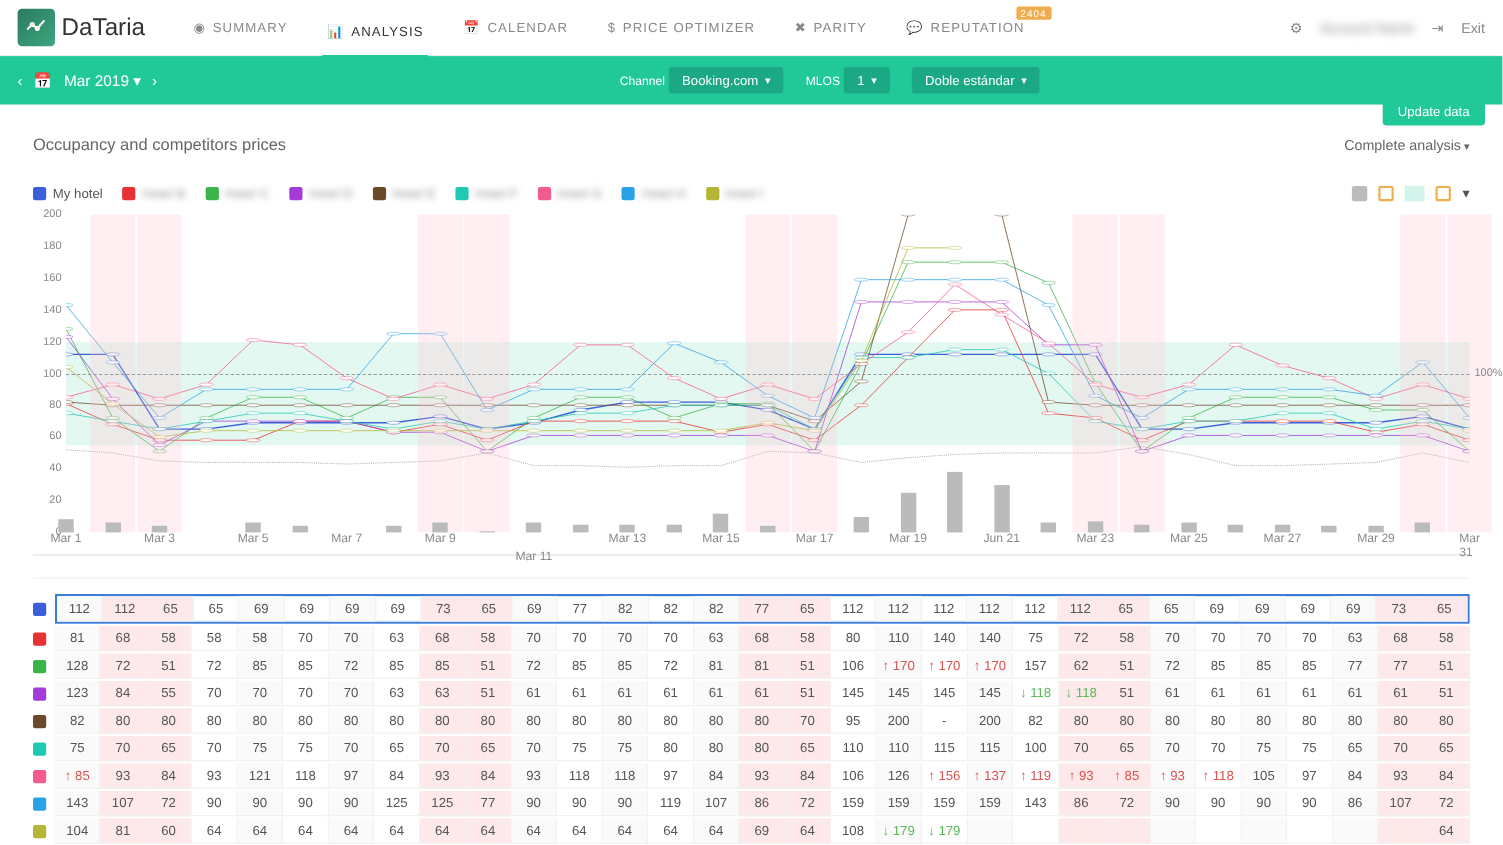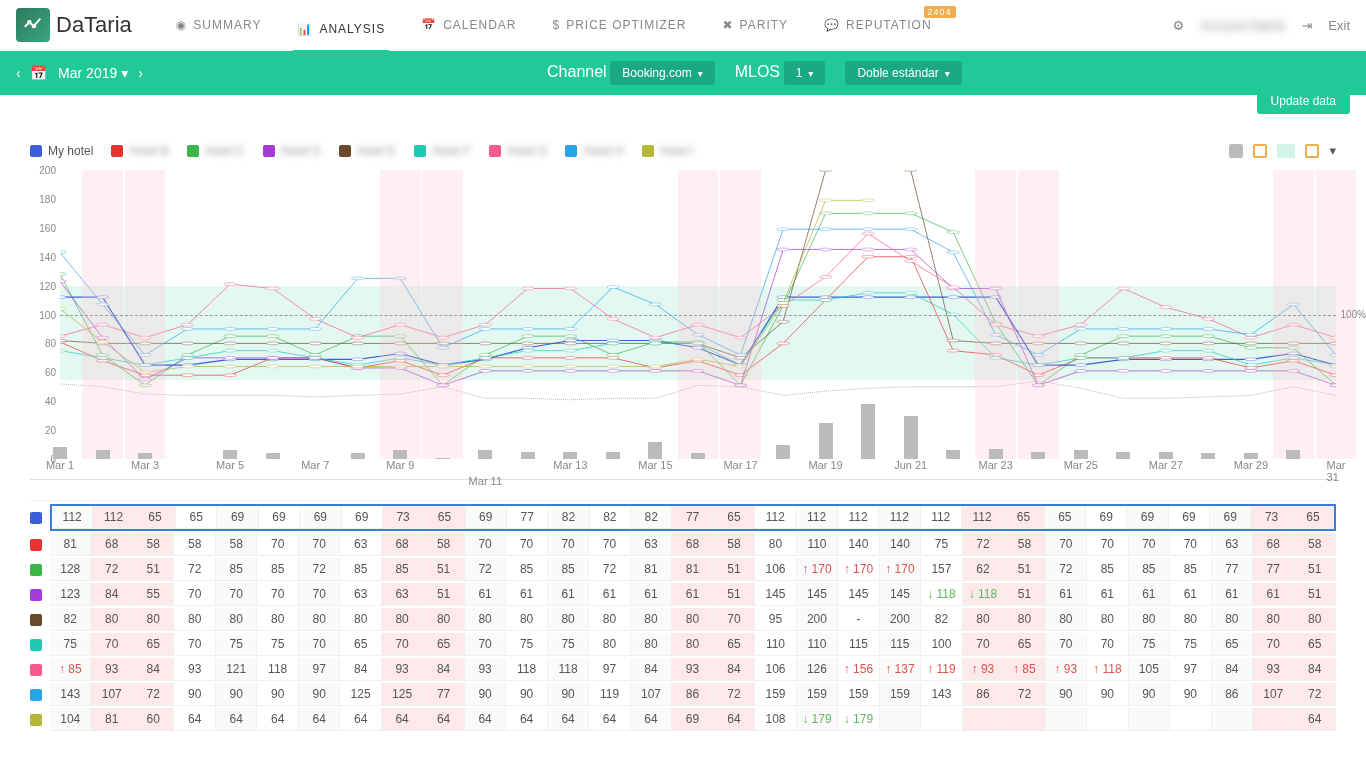--- a/index.html
+++ b/index.html
@@ -11,21 +11,21 @@
 .nav { display: flex; gap: 28px; flex: 1; }
 .nav-item { display: flex; align-items: center; gap: 6px; color: #888; font-size: 12px; letter-spacing: 1px; cursor: pointer; padding: 10px 4px; position:relative; }
 .nav-item.active { color: #333; border-bottom: 3px solid #20c997; margin-bottom:-11px; }
 .nav-badge { position:absolute; top:-2px; right:-20px; background:#f0ad4e; color:#fff; font-size:9px; padding:1px 4px; border-radius:2px; }
 .header-right { display:flex; align-items:center; gap:16px; color:#888; }
 .header-right .blur { filter: blur(4px); }
 .subheader { background:#20c997; color:#fff; display:flex; align-items:center; padding:10px 16px; gap:16px; }
 .date-nav { display:flex; align-items:center; gap:10px; font-size:14px; }
 .date-nav .arrow { cursor:pointer; }
 .sub-center { margin:0 auto; display:flex; align-items:center; gap:20px; }
-.sub-label { font-size:16px; }
+.sub-label { font-size:11px; }
 .sub-dropdown { background:#1ba884; padding:5px 12px; border-radius:3px; cursor:pointer; font-size:12px; display:inline-flex; align-items:center; gap:6px; }
 .sub-dropdown::after { content:"▾"; font-size:10px; }
 .update-btn { position:absolute; right:16px; top:88px; background:#20c997; color:#fff; padding:6px 14px; border-radius:3px; cursor:pointer; font-size:12px; }
 .content { padding: 20px 30px; }
 .row1 { display:flex; justify-content:space-between; align-items:center; margin-top:8px; }
 .title { font-size:15px; color:#666; font-weight:500; }
 .complete-link { font-size:13px; color:#666; cursor:pointer; }
 .complete-link::after { content:" ▾"; font-size:10px; }
 .legend { display:flex; align-items:center; gap:18px; margin:28px 0 12px; flex-wrap:wrap; }
 .legend-item { display:flex; align-items:center; gap:6px; font-size:12px; }
@@ -38,21 +38,21 @@
 .y-tick { position:absolute; right:4px; font-size:10px; color:#888; transform:translateY(-50%); }
 .chart-plot { position:absolute; left:30px; right:0; top:0; bottom:20px; }
 .shade { position:absolute; top:0; bottom:0; background:rgba(255,192,203,0.25); }
 .band { position:absolute; left:0; right:0; background:rgba(32,201,151,0.12); }
 .x-axis { position:absolute; left:30px; right:0; bottom:0; height:20px; }
 .x-tick { position:absolute; font-size:11px; color:#888; transform:translateX(-50%); }
 .bar { position:absolute; bottom:0; width:14px; background:#bbb; transform:translateX(-50%); }
 .ref-line { position:absolute; left:0; right:0; border-top:1px dashed #999; font-size:10px; color:#888; }
 .ref-line span { position:absolute; right:-30px; top:-7px; }
 svg.lines { position:absolute; inset:0; width:100%; height:100%; }
-.table-wrap { margin-top:20px; border-top:1px solid #eee; padding-top:3px; }
+.table-wrap { margin-top:20px; border-top:1px solid #eee; padding-top:14px; }
 .data-row { display:flex; align-items:center; margin-bottom:2px; font-size:12px; }
 .row-swatch { width:12px; height:12px; border-radius:2px; margin-right:8px; flex-shrink:0; }
 .data-cells { display:flex; flex:1; }
 .cell { flex:1; text-align:center; padding:4px 0; border-right:1px solid #f0f0f0; border-bottom:1px solid #f0f0f0; min-width:0; }
 .cell:nth-child(odd) { background:#fafafa; }
 .cell.weekend { background:#fde8ea; }
 .data-row:first-child .data-cells { border:2px solid #3b7dd8; }
 .cell .arrow-up { color:#d9534f; }
 .cell .arrow-down { color:#5cb85c; }
 </style>
@@ -117,20 +117,24 @@
     <span class="sub-dropdown">Booking.com</span></span>
     <span><span class="sub-label">MLOS</span>
     <span class="sub-dropdown">1</span></span>
     <span class="sub-dropdown">Doble estándar</span>
   </div>
 </div>
 
 <div class="update-btn">Update data</div>
 
 <div class="content">
+  <div class="row1">
+    <div class="title">Occupancy and competitors prices</div>
+    <div class="complete-link">Complete analysis</div>
+  </div>
 
   <div class="legend" id="legend">
     <div class="legend-item">
         <span class="swatch" style="background:#3b5fd8"></span>
         <span class="">My hotel</span>
       </div>
       <div class="legend-item">
         <span class="swatch" style="background:#e63232"></span>
         <span class="blur-text">Hotel B</span>
       </div>

